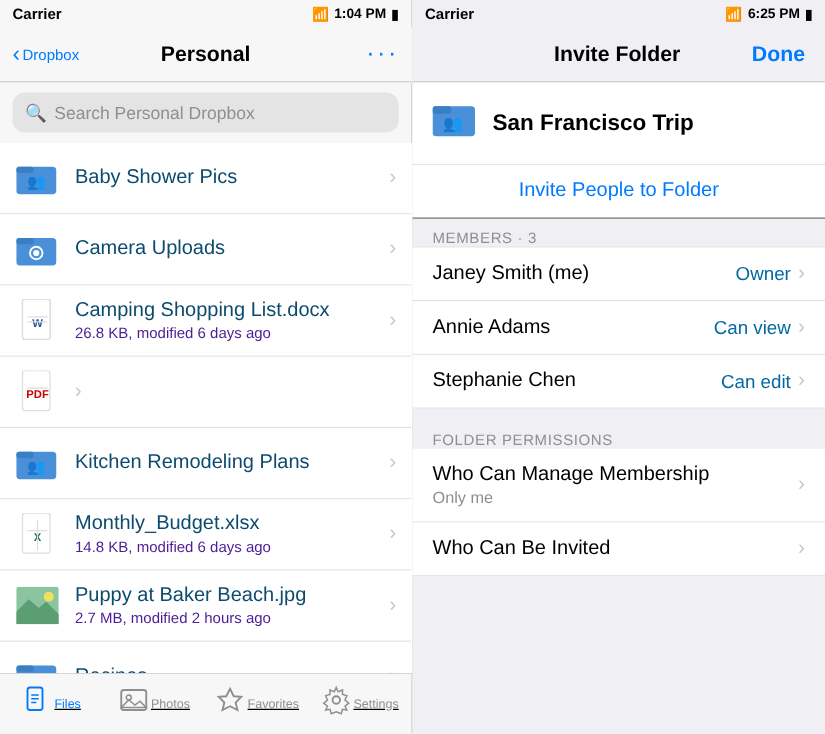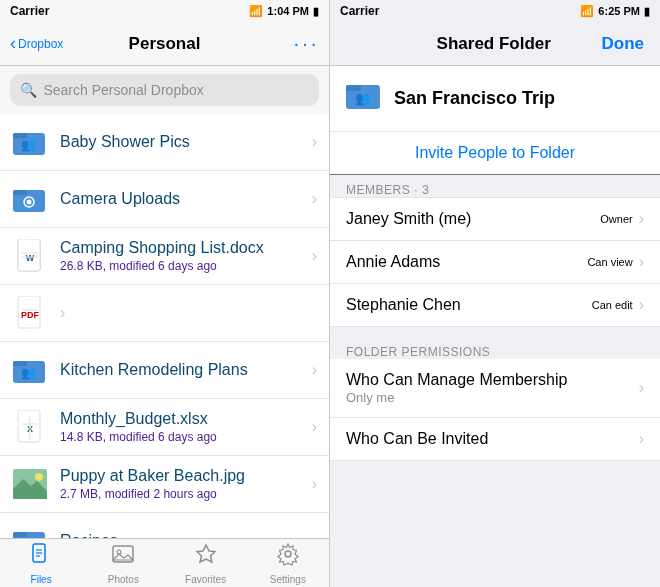--- a/index.html
+++ b/index.html
@@ -144,25 +144,25 @@
       height: 49px;
       background: #f7f7f7;
       border-top: 1px solid #c8c8c8;
       display: flex;
       align-items: stretch;
     }
 
     .tab-item {
       flex: 1;
       display: flex;
-      flex-direction: column;
       align-items: center;
       justify-content: center;
       gap: 2px;
       cursor: pointer;
+      text-decoration: underline;
     }
 
     .tab-icon {
       font-size: 22px;
       color: #8e8e93;
     }
 
     .tab-icon.active {
       color: #007aff;
     }
@@ -278,22 +278,22 @@
       border-bottom: none;
     }
 
     .member-name {
       flex: 1;
       font-size: 16px;
       color: #000;
     }
 
     .member-role {
-      font-size: 11px;
-      color: #000000;
+      font-size: 15px;
+      color: #0369a1;
       margin-right: 6px;
     }
 
     .permissions-section {
       margin-top: 10px;
     }
 
     .permission-item {
       background: #fff;
       display: flex;
@@ -520,21 +520,21 @@
     <span>Carrier</span>
     <div class="status-icons">
       <span>📶</span>
       <span>6:25 PM</span>
       <span>▮</span>
     </div>
   </div>
 
   <div class="nav-bar-right">
     <span style="width:40px;"></span>
-    <span class="nav-title-right">Shared Folder</span>
+    <span class="nav-title-right">Invite Folder</span>
     <span class="done-btn">Done</span>
   </div>
 
   <div class="folder-header">
     <div class="folder-header-icon">
       <svg width="36" height="30" viewBox="0 0 36 30">
         <rect x="0" y="5" width="34" height="24" rx="3" fill="#4a90d9"></rect>
         <rect x="0" y="5" width="15" height="6" rx="2" fill="#3a7fc1"></rect>
         <text x="17" y="23" text-anchor="middle" font-size="13" fill="white">👥</text>
       </svg>

